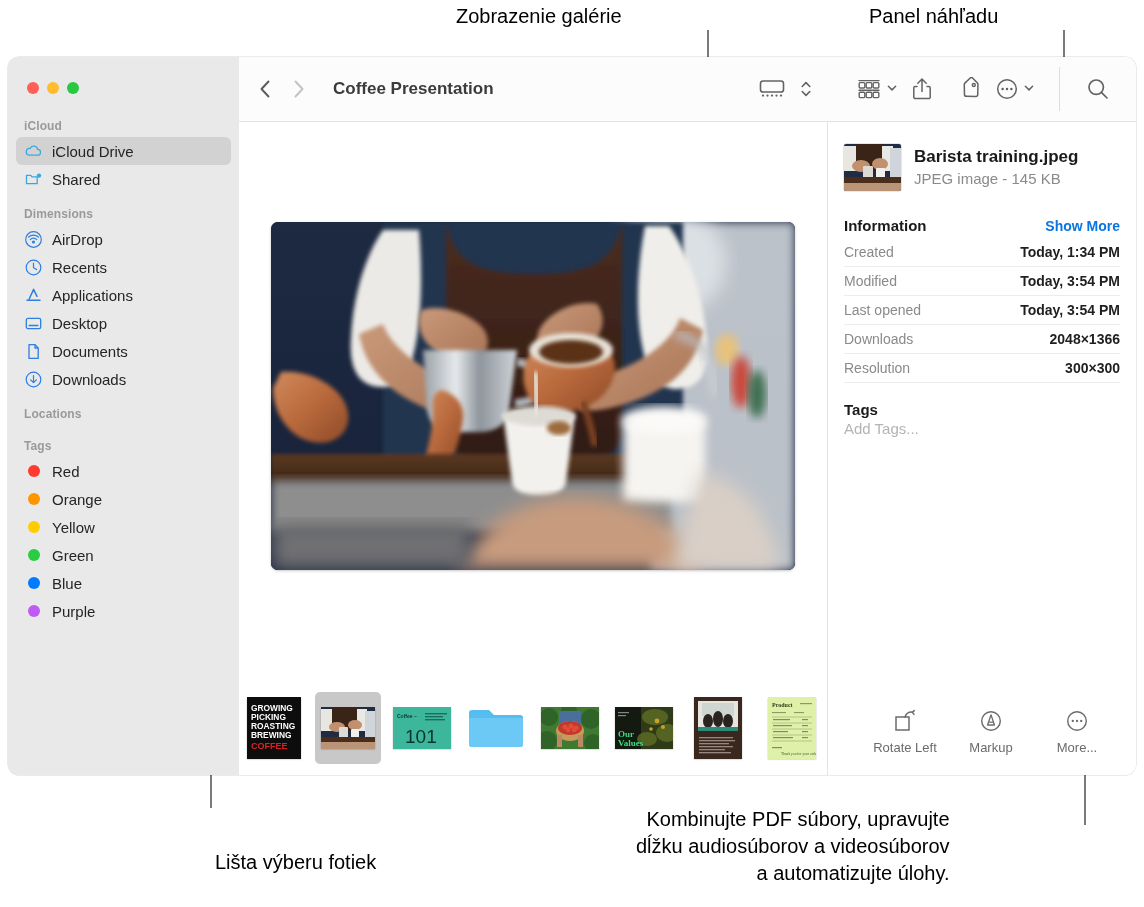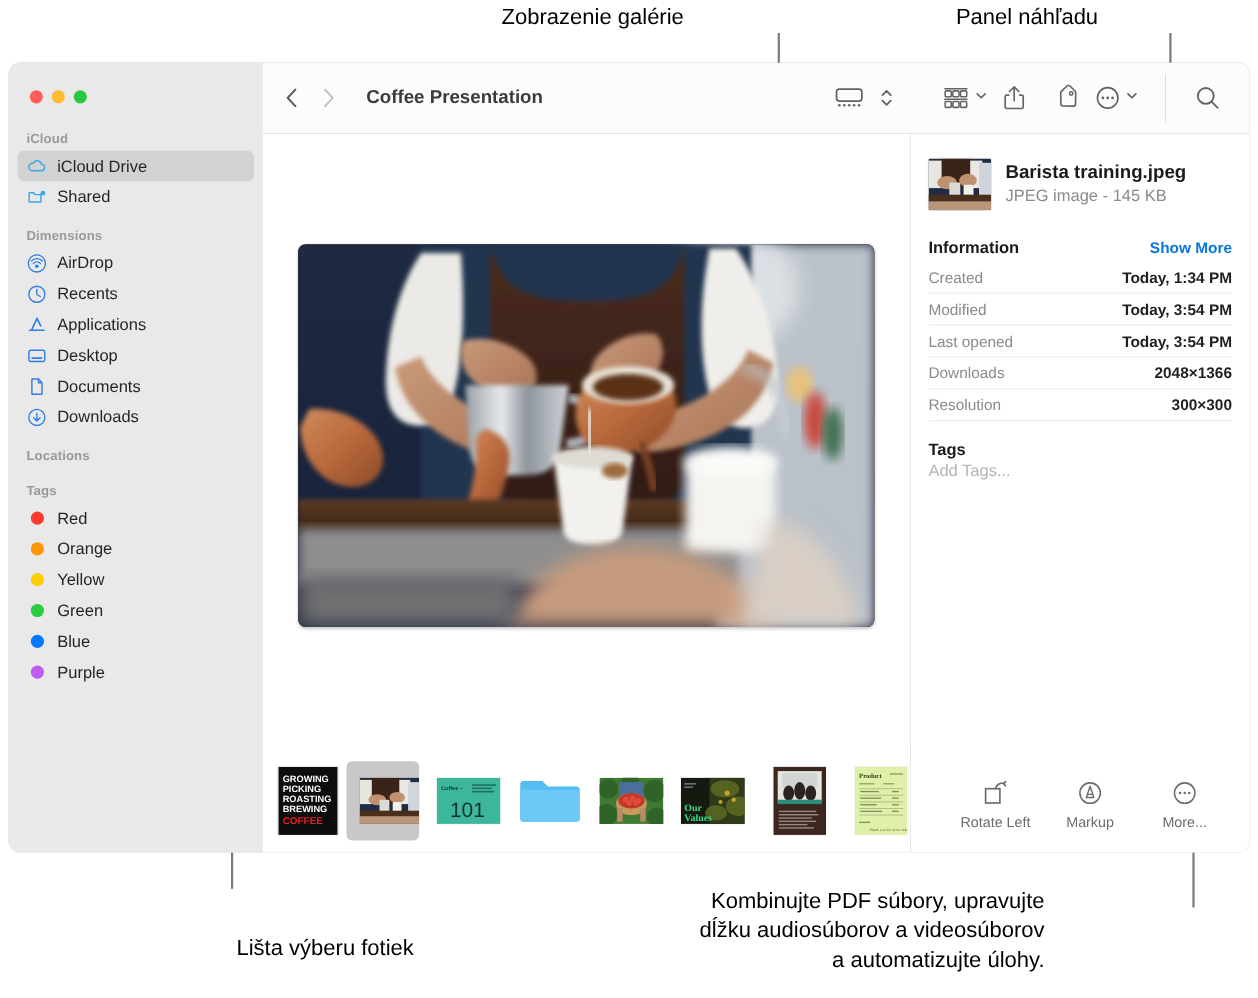--- a/index.html
+++ b/index.html
@@ -99,21 +99,21 @@
   
   #filmstrip {
     height: 95px; flex: 0 0 95px;
     display: flex; align-items: center; justify-content: center;
     gap: 8px;
     background: #ffffff;
   }
   .film-cell {
     width: 66px; height: 72px;
     border-radius: 5px;
-    display: flex; align-items: center; justify-content: flex-end;
+    display: flex; align-items: center; justify-content: center;
     flex: 0 0 66px;
   }
   .film-cell.selected { background: #c8c8c8; }
   .thumb { box-shadow: 0 0.5px 1.5px rgba(0,0,0,0.33); display: block; }
 
   
   #preview {
     width: 309px; flex: 0 0 309px;
     border-left: 1px solid #e3e3e3;
     background: #ffffff;

